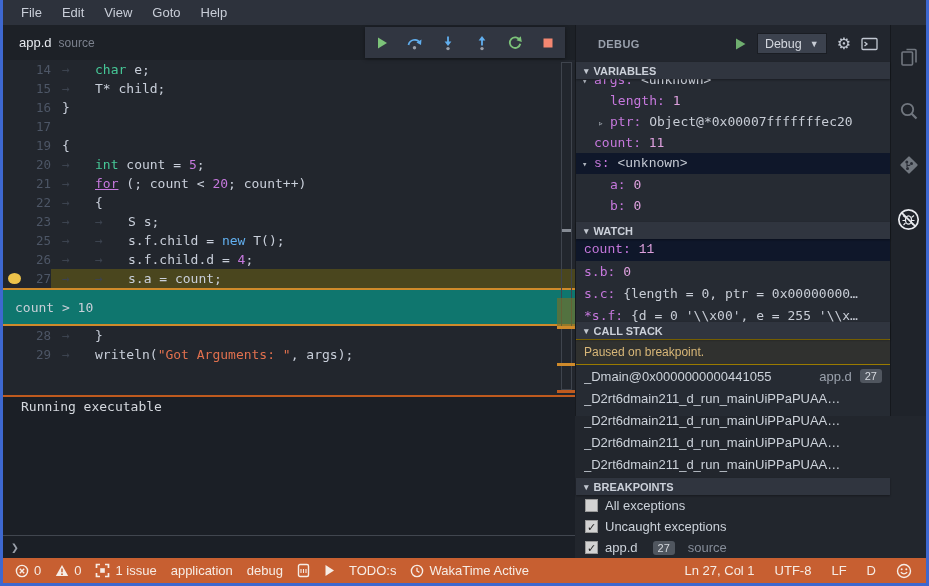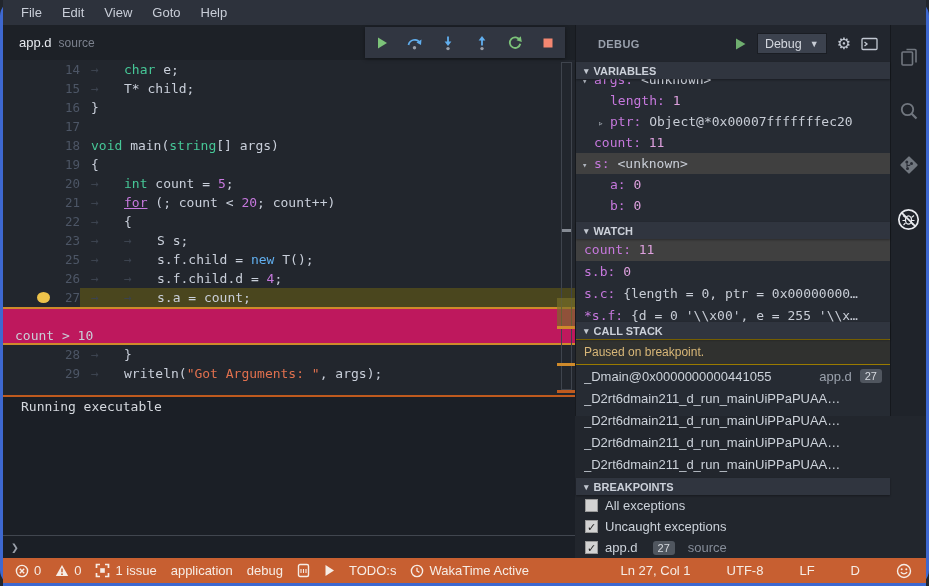--- a/index.html
+++ b/index.html
@@ -1,19 +1,19 @@
 <!DOCTYPE html>
 <html><head>
 <meta charset="utf-8">
 <style>
   * { margin:0; padding:0; box-sizing:border-box; }
   html,body { width:929px; height:586px; }
   body { font-family:"Liberation Sans", sans-serif; background:#22262d; overflow:hidden; }
   .window { position:relative; width:929px; height:586px; background:#22262d;
-            border-left:3px solid #3e68d0; border-right:3px solid #3e68d0;border-radius:16px; }
+            border-left:3px solid #3e68d0; border-right:3px solid #3e68d0; }
 
   
   .menubar { position:absolute; top:0; left:0; right:0; height:25px; background:#2d323c;
              display:flex; align-items:center; padding-left:8px; }
   .menu-item { color:#c9ced8; font-size:13px; padding:3px 10px; cursor:default; }
 
   
   .main { position:absolute; top:25px; left:0; right:0; height:391px; display:flex; }
   .editor-col { width:572px; position:relative; background:#22262d; }
   .sidebar { width:315px; position:relative; background:#262b33; border-left:1px solid #171a1f; }
@@ -26,31 +26,31 @@
   .tab .tname { color:#e6e9ee; font-size:13px; }
   .tab .thint { color:#7b818d; font-size:12px; }
   .debug-toolbar { position:absolute; right:10px; top:2px; height:31px; width:200px;
                    background:#313641; display:flex; align-items:center; justify-content:space-around;
                    box-shadow:0 1px 4px rgba(0,0,0,.4); }
   .dt-btn { width:22px; height:22px; display:flex; align-items:center; justify-content:center; cursor:pointer; }
 
   
   .editor { position:absolute; top:35px; left:0; right:0; height:335px; overflow:hidden;
             font-family:"DejaVu Sans Mono", monospace; font-size:13px; }
-  .code-line { display:flex; height:19px; line-height:19px; white-space:pre;padding-left:29px; }
+  .code-line { display:flex; height:19px; line-height:19px; white-space:pre; }
   .code-line .bp { width:22px; display:flex; align-items:center; justify-content:center; }
   .code-line .ln { width:26px; text-align:right; color:#4d5666; font-size:12.5px; }
   .code-line .txt { flex:1; padding-left:11px; color:#c9cfda; }
   .code-line.current .txt { background:#4a461e; }
   .bp-dot { width:13px; height:11px; border-radius:50%; background:#edc24a; }
   .tok-ty { color:#46c797; } .tok-kw { color:#c678dd;text-decoration:underline; } .tok-kw2 { color:#61afef; }
   .tok-num { color:#c678dd; } .tok-str { color:#e0704e; }
   .tok-tab { color:#3c434f; display:inline-block; width:33px; }
   .cond-widget { height:38px; border-top:2px solid #cf8a2b; border-bottom:2px solid #cf8a2b;
-                 background:#be185d; display:flex; align-items:flex-end; padding-left:12px;
+                 background:#0f766e; display:flex; align-items:center; padding-left:12px;
                  color:#c9cfd8; font-size:13px; }
   .overview-ruler { position:absolute; top:0; right:0; width:18px; height:335px; }
   .ruler-track { position:absolute; top:2px; right:3px; width:11px; height:328px; border:1px solid #3f444d; }
   .rm { position:absolute; right:0; }
 
   
   .debug-console { position:absolute; top:370px; left:0; right:0; height:163px; background:#1b1f26;
                    border-top:2px solid #bf5a1e; }
   .dc-header { height:28px; display:flex; align-items:center; padding:0 14px 0 18px; }
   .dc-title { color:#9299a4; font-size:11px; font-weight:bold; letter-spacing:.4px; }
@@ -71,21 +71,21 @@
   .gear { color:#c2c8d2; font-size:16px; cursor:pointer; }
   .section-header { height:17px; background:#30353f; display:flex; align-items:center; gap:5px;
                     padding-left:8px; color:#ccd1da; font-size:11px; font-weight:bold;
                     box-shadow:0 1px 2px rgba(0,0,0,.35); position:relative; z-index:2; }
   .section-header .tri { font-size:9px; color:#c2c7d0; }
   .section-body { overflow:hidden; position:relative; }
   .mono-row { height:21px; line-height:21px; font-family:"DejaVu Sans Mono", monospace;
               font-size:13px; white-space:pre; overflow:hidden; }
   .mono-row .twisty { display:inline-block; width:12px; color:#aeb4bd; font-size:9px; }
   .vname { color:#c678dd; } .vpunc { color:#c678dd; } .vval { color:#c8cdd6; } .vval.num { color:#dda0dd; }
-  .row-selected { background:#404040; }
+  .row-selected { background:#0f172a;font-family:Liberation Mono, monospace; }
   .watch-row { height:22px; line-height:22px; }
   .stack-msg { border-top:1px solid #9a7b00; border-bottom:1px solid #9a7b00; background:rgba(180,140,0,.07);
                height:26px; display:flex; align-items:center; padding-left:8px;
                color:#d8b778; font-size:12px; }
   .stack-row { height:22px; display:flex; align-items:center; padding:0 8px; color:#ccd2da;
                font-size:13px; white-space:nowrap; overflow:hidden; }
   .frame-name { overflow:hidden; text-overflow:ellipsis; }
   .frame-file { margin-left:auto; color:#9aa1ac; padding-left:10px; }
   .badge { background:#50565f; color:#d6d9df; font-size:11px; border-radius:3px;
            padding:1px 5px; margin-left:8px; }
@@ -97,21 +97,21 @@
 
   
   .ab-item { width:28px; height:28px; display:flex; align-items:center; justify-content:center;
              cursor:pointer; opacity:.75; }
   .ab-item.active { opacity:1; }
 
   
   .statusbar { position:absolute; top:558px; left:0; right:0; height:25px; background:#c75f31;
                display:flex; align-items:center; padding:0 14px 0 12px; color:#f6ece5; font-size:13px; }
   .sb-left { display:flex; align-items:center; gap:14px; }
-  .sb-right { margin-left:auto; display:flex; align-items:center; gap:36px; }
+  .sb-right { margin-left:auto; display:flex; align-items:center; gap:20px; }
   .st-item { display:flex; align-items:center; gap:5px; cursor:pointer; white-space:nowrap; }
   .bottom-border { position:absolute; top:583px; left:0; right:0; height:3px; background:#3e68d0; }
 
   svg { display:block; }
 </style>
 </head>
 <body>
 
 <div class="window">
 
@@ -183,21 +183,20 @@
             </div>
           </div>
       </div>
 
       <div class="editor">
         <div id="lines-top">
             <div class="code-line"><span class="bp"></span><span class="ln">14</span><span class="txt"><span class="tok-tab">→</span><span class="tok-ty">char</span><span class="tok-d"> e;</span></span></div>
             <div class="code-line"><span class="bp"></span><span class="ln">15</span><span class="txt"><span class="tok-tab">→</span><span class="tok-d">T* child;</span></span></div>
             <div class="code-line"><span class="bp"></span><span class="ln">16</span><span class="txt"><span class="tok-d">}</span></span></div>
             <div class="code-line"><span class="bp"></span><span class="ln">17</span><span class="txt"></span></div>
-            <div class="code-line"><span class="bp"></span><span class="ln">18</span><span class="txt"><span class="tok-ty">void</span><span class="tok-d"> main(</span><span class="tok-ty">string</span><span class="tok-d">[] args)</span></span></div>
             <div class="code-line"><span class="bp"></span><span class="ln">19</span><span class="txt"><span class="tok-d">{</span></span></div>
             <div class="code-line"><span class="bp"></span><span class="ln">20</span><span class="txt"><span class="tok-tab">→</span><span class="tok-ty">int</span><span class="tok-d"> count = </span><span class="tok-num">5</span><span class="tok-d">;</span></span></div>
             <div class="code-line"><span class="bp"></span><span class="ln">21</span><span class="txt"><span class="tok-tab">→</span><span class="tok-kw">for</span><span class="tok-d"> (; count &lt; </span><span class="tok-num">20</span><span class="tok-d">; count++)</span></span></div>
             <div class="code-line"><span class="bp"></span><span class="ln">22</span><span class="txt"><span class="tok-tab">→</span><span class="tok-d">{</span></span></div>
             <div class="code-line"><span class="bp"></span><span class="ln">23</span><span class="txt"><span class="tok-tab">→</span><span class="tok-tab">→</span><span class="tok-d">S s;</span></span></div>
             <div class="code-line"><span class="bp"></span><span class="ln">25</span><span class="txt"><span class="tok-tab">→</span><span class="tok-tab">→</span><span class="tok-d">s.f.child = </span><span class="tok-kw2">new</span><span class="tok-d"> T();</span></span></div>
             <div class="code-line"><span class="bp"></span><span class="ln">26</span><span class="txt"><span class="tok-tab">→</span><span class="tok-tab">→</span><span class="tok-d">s.f.child.d = </span><span class="tok-num">4</span><span class="tok-d">;</span></span></div>
             <div class="code-line current"><span class="bp"><span class="bp-dot"></span></span><span class="ln">27</span><span class="txt"><span class="tok-tab">→</span><span class="tok-tab">→</span><span class="tok-d">s.a = count;</span></span></div>
           </div>
         <div class="cond-widget">

